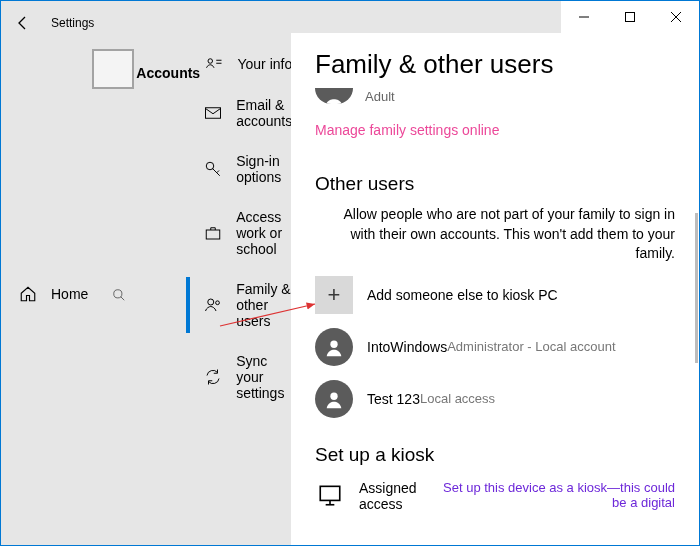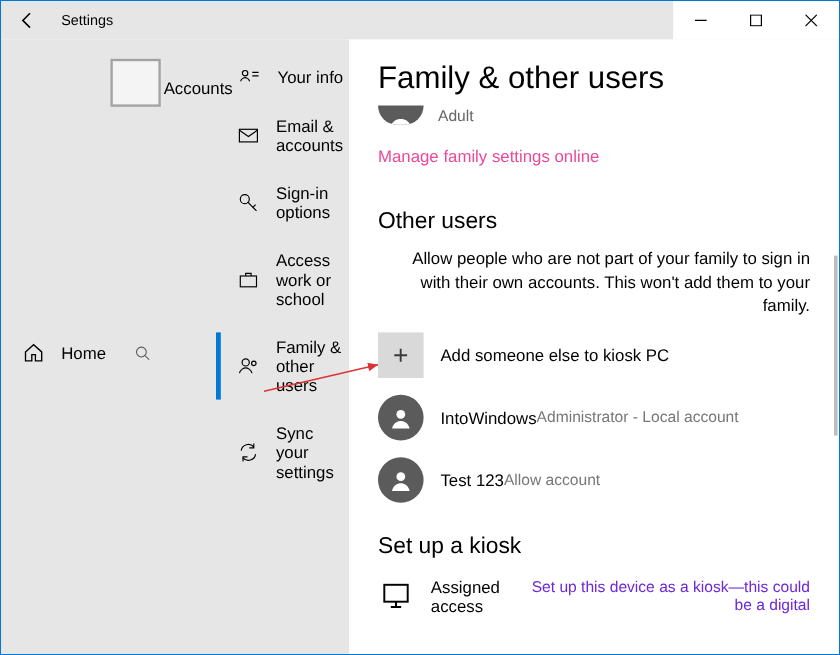--- a/index.html
+++ b/index.html
@@ -1,32 +1,32 @@
 <!DOCTYPE html>
 <html><head>
   <meta charset="utf-8">
   <style>
     * { margin: 0; padding: 0; box-sizing: border-box; font-family: "Segoe UI", -apple-system, sans-serif; }
     html, body { width: 700px; height: 546px; overflow: hidden; }
     .window { width: 700px; height: 546px; border: 1px solid #0078d4; background: #fff; position: relative; display: flex; flex-direction: column; }
-    .titlebar { height: 32px; display: flex; align-items: center; position: relative; background: #e6e6e6; }
+    .titlebar { height: 32px; display: flex; align-items: flex-end; position: relative; background: #e6e6e6; }
     .titlebar-left { display: flex; align-items: center; padding-left: 12px; gap: 18px; }
     .back-btn { display: flex; align-items: center; justify-content: center; width: 20px; height: 20px; cursor: default; }
     .back-btn svg { width: 16px; height: 16px; }
     .title { font-size: 12px; color: #000; }
     .titlebar-right { position: absolute; right: 0; top: 0; display: flex; height: 32px; background: #fff; }
     .win-btn { width: 46px; display: flex; align-items: center; justify-content: center; }
     .win-btn svg { width: 10px; height: 10px; }
     .body { display: flex; flex: 1; min-height: 0; }
     .sidebar { width: 290px; background: #e6e6e6; padding: 10px 14px 0 14px; display: flex; flex-direction: row; }
     .home-row { display: flex; align-items: center; gap: 14px; padding: 10px 4px; font-size: 14px; color: #000; }
     .search-wrap { margin-top: 6px; position: relative; }
     .search-input { width: 100%; height: 40px; border: 2px solid #a3a3a3; background: #f4f4f4; padding: 0 30px 0 8px; font-size: 13px; color: #555; outline: none; }
     .search-icon { position: absolute; right: 8px; top: 50%; transform: translateY(-50%); }
-    .section-label { font-weight: 400; font-size: 14px; margin: 22px 0 12px 2px; }
+    .section-label { font-weight: 700; font-size: 14px; margin: 22px 0 12px 2px; }
     .nav-items { display: flex; flex-direction: column; margin-left: -14px; margin-right: -14px; align-items: flex-end; }
     .nav-item { display: flex; align-items: center; gap: 14px; font-size: 14px; color: #000; padding: 12px 18px; position: relative; }
     .nav-item.active::before { content: ""; position: absolute; left: 0; top: 8px; bottom: 8px; width: 4px; background: #0078d4; }
     .nav-icon { width: 18px; height: 18px; display: flex; align-items: center; justify-content: center; flex-shrink: 0; }
     .main { flex: 1; background: #fff; padding: 16px 24px 0 24px; overflow: hidden; position: relative; }
     .page-title { font-size: 26px; font-weight: 350; color: #000; margin-bottom: 8px; }
     .family-member { display: flex; align-items: center; gap: 12px; margin-bottom: 12px; }
     .avatar-half { width: 38px; height: 16px; border-radius: 0 0 20px 20px; background: #5b5b5b; display:flex; align-items:flex-start; justify-content:center; overflow:hidden; position: relative; }
     .avatar-half svg { position:absolute; bottom:-2px; }
     .member-sub { font-size: 13px; color: #666; }
@@ -205,21 +205,21 @@
 
       <div class="user-row">
         <div class="avatar-circ">
           <svg width="22" height="22" viewBox="0 0 24 24">
               <circle cx="12" cy="9" r="4" fill="#fff"></circle>
               <path d="M4 22c1-5 5-7 8-7s7 2 8 7" fill="#fff"></path>
             </svg>
         </div>
         <div class="user-texts">
           <div class="user-name">Test 123</div>
-          <div class="user-sub">Allow account</div>
+          <div class="user-sub">Local access</div>
         </div>
       </div>
 
       <div class="kiosk-heading">Set up a kiosk</div>
       <div class="kiosk-row">
         <div class="kiosk-icon">
           <svg width="26" height="26" viewBox="0 0 24 24">
               <rect x="3" y="4" width="18" height="13" fill="none" stroke="#000" stroke-width="1.5"></rect>
               <line x1="12" y1="17" x2="12" y2="21" stroke="#000" stroke-width="1.5"></line>
               <line x1="8" y1="21" x2="16" y2="21" stroke="#000" stroke-width="1.5"></line>

